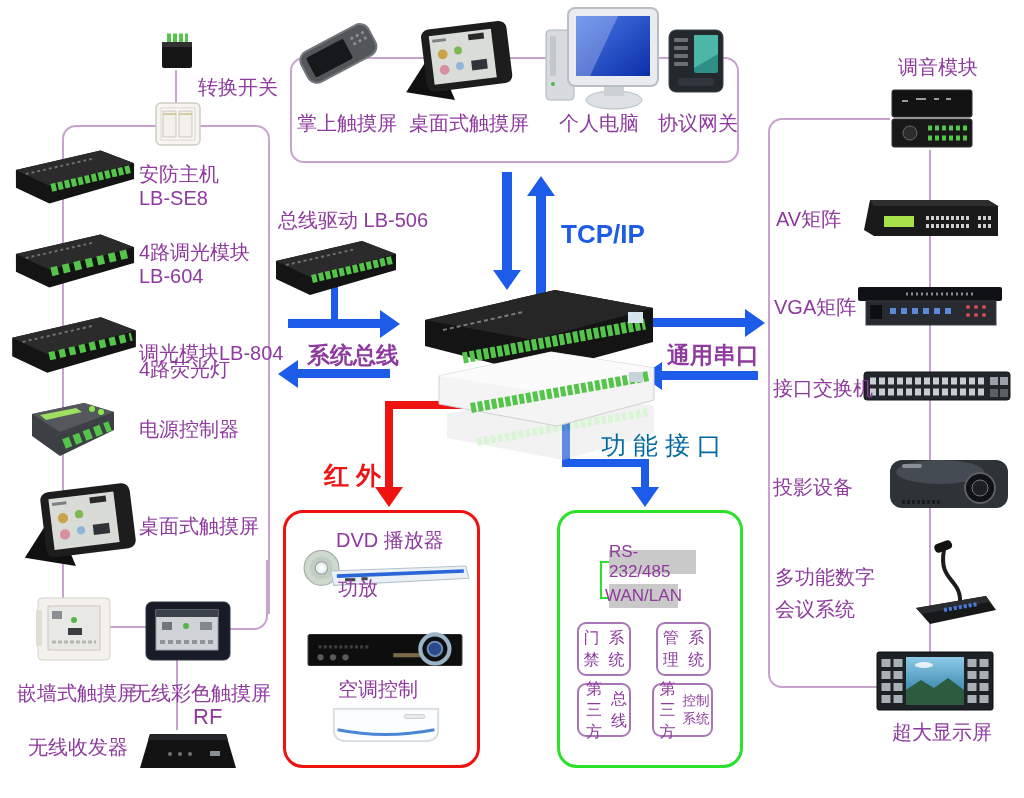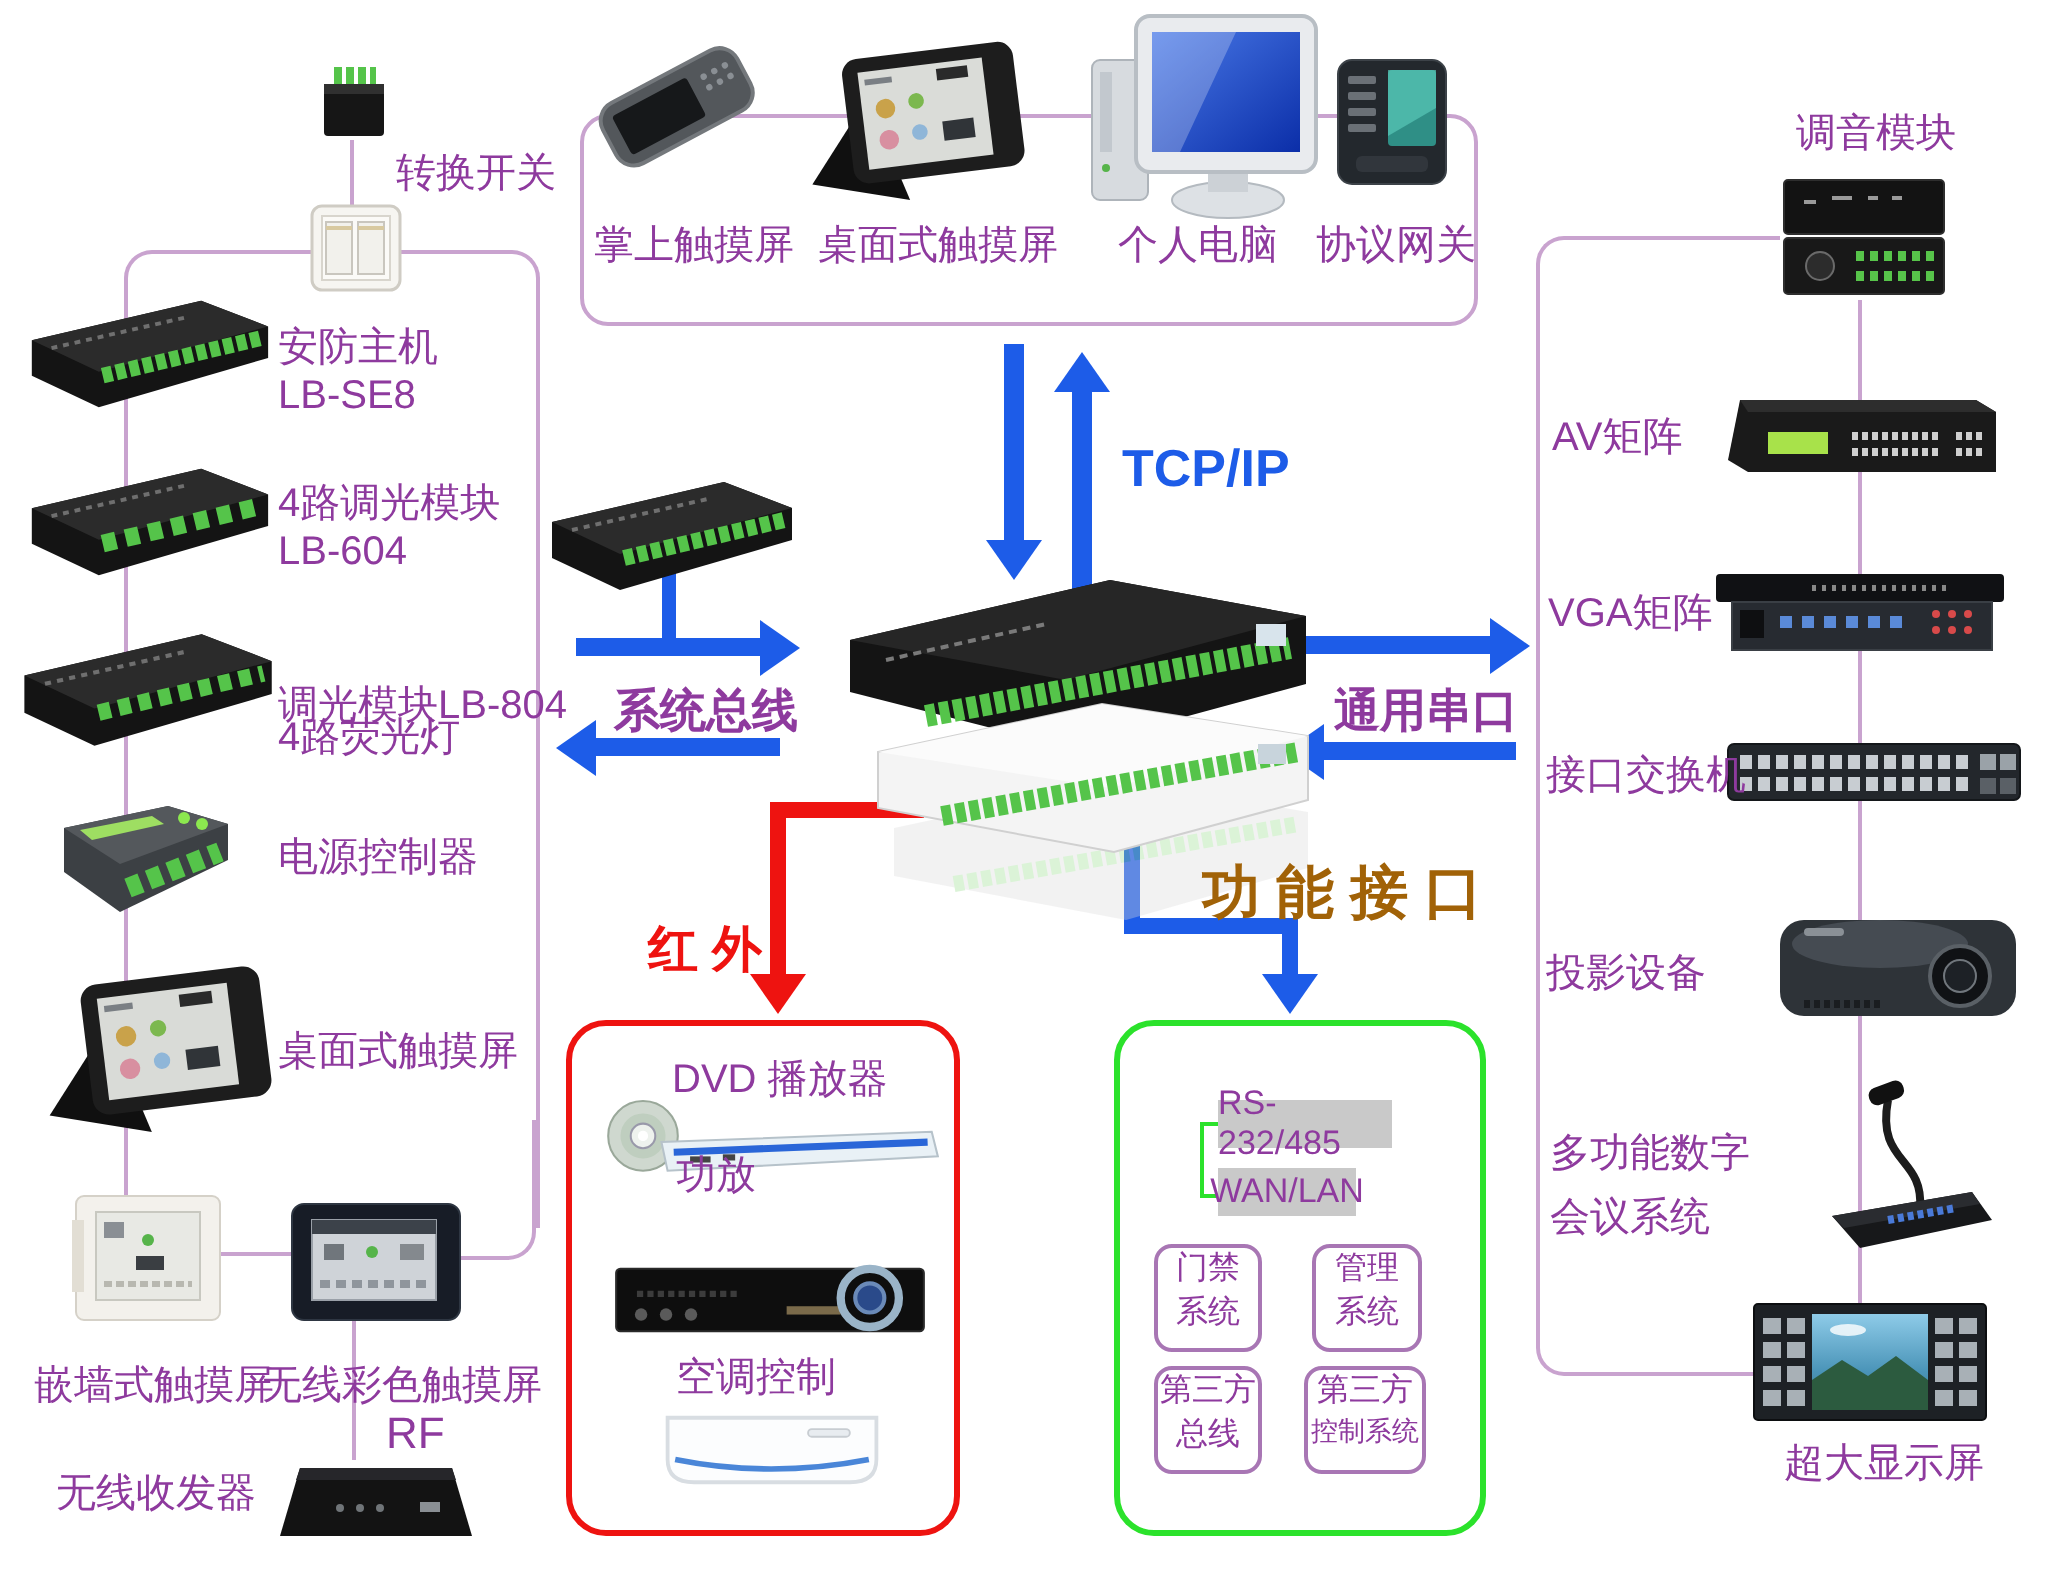--- a/index.html
+++ b/index.html
@@ -2,39 +2,39 @@
 <html><head>
 <meta charset="utf-8">
 <style>
   html,body{margin:0;padding:0;background:#fff;}
   #stage{position:relative;width:1024px;height:798px;background:#ffffff;overflow:hidden;
          font-family:"Liberation Sans","DejaVu Sans",sans-serif;}
   .lbl{position:absolute;color:#8e3a9e;font-size:20px;line-height:1.1;white-space:nowrap;}
   .lbl.b{font-weight:bold;font-size:23px;}
   .lbl.blue{color:#1d5ce8;font-weight:bold;font-size:26px;}
   .lbl.red{color:#ee1310;font-weight:bold;font-size:25px;margin-top:28px;}
-  .lbl.green{color:#a16207;font-weight:bold;font-size:29px;}
+  .lbl.green{color:#0369a1;font-weight:normal;font-size:25px;}
   .seg{position:absolute;background:#1d5ce8;}
   .seg.redseg{background:#ee1310;}
   .pline{position:absolute;background:#c9a3cf;}
   .pframe{position:absolute;border:2px solid #c9a3cf;}
   .ar{position:absolute;background:#1d5ce8;}
   .ar.redar{background:#ee1310;}
   .ar:after{content:"";position:absolute;border:14px solid transparent;}
   .ar.right:after{left:100%;top:50%;transform:translateY(-50%);border-left:20px solid #1d5ce8;border-right:0;}
   .ar.left:after{right:100%;top:50%;transform:translateY(-50%);border-right:20px solid #1d5ce8;border-left:0;}
   .ar.down:after{top:100%;left:50%;transform:translateX(-50%);border-top:20px solid #1d5ce8;border-bottom:0;}
   .ar.up:after{bottom:100%;left:50%;transform:translateX(-50%);border-bottom:20px solid #1d5ce8;border-top:0;}
   .ar.redar.down:after{border-top-color:#ee1310;}
   .dev{position:absolute;}
   .dev svg{display:block;width:100%;height:100%;}
   .graybox{position:absolute;background:#c9c9c9;color:#8e3a9e;font-size:17px;
            display:flex;align-items:center;justify-content:center;}
   .cell{position:absolute;border:2px solid #a876b4;border-radius:9px;color:#8e3a9e;
-        display:flex;flex-direction:column;align-items:center;justify-content:flex-start;
+        display:flex;flex-direction:row;align-items:center;justify-content:flex-start;
         font-size:16px;line-height:1.35;background:#fff;text-align:center;}
   .cell .cl2small{font-size:13.5px;}
   .bigbox{position:absolute;border-radius:20px;background:#fff;}
   .bigbox.redbox{border:3px solid #ee1310;}
   .bigbox.greenbox{border:3px solid #2be22b;}
   .bracket{position:absolute;border-left:2px solid #2be22b;border-top:2px solid #2be22b;border-bottom:2px solid #2be22b;}
 </style>
 </head>
 <body>
 
@@ -428,20 +428,21 @@
   <div class="lbl" style="left:17px;top:682px;">嵌墙式触摸屏</div>
   <div class="lbl" style="left:131px;top:682px;">无线彩色触摸屏</div>
   <div class="lbl" style="left:193px;top:705px;font-size:22px;">RF</div>
   <div class="lbl" style="left:28px;top:736px;">无线收发器</div>
 
   <div class="lbl" style="left:297px;top:112px;">掌上触摸屏</div>
   <div class="lbl" style="left:409px;top:112px;">桌面式触摸屏</div>
   <div class="lbl" style="left:559px;top:112px;">个人电脑</div>
   <div class="lbl" style="left:658px;top:112px;">协议网关</div>
 
+  <div class="lbl" style="left:278px;top:209px;">总线驱动 LB-506</div>
   <div class="lbl b" style="left:307px;top:343px;">系统总线</div>
   <div class="lbl blue" style="left:561px;top:220px;">TCP/IP</div>
   <div class="lbl b" style="left:667px;top:343px;">通用串口</div>
   <div class="lbl red" style="left:324px;top:434px;">红 外</div>
   <div class="lbl green" style="left:601px;top:432px;">功 能 接 口</div>
 
   <div class="lbl" style="left:336px;top:529px;">DVD 播放器</div>
   <div class="lbl" style="left:338px;top:577px;">功放</div>
   <div class="lbl" style="left:338px;top:678px;">空调控制</div>
 

